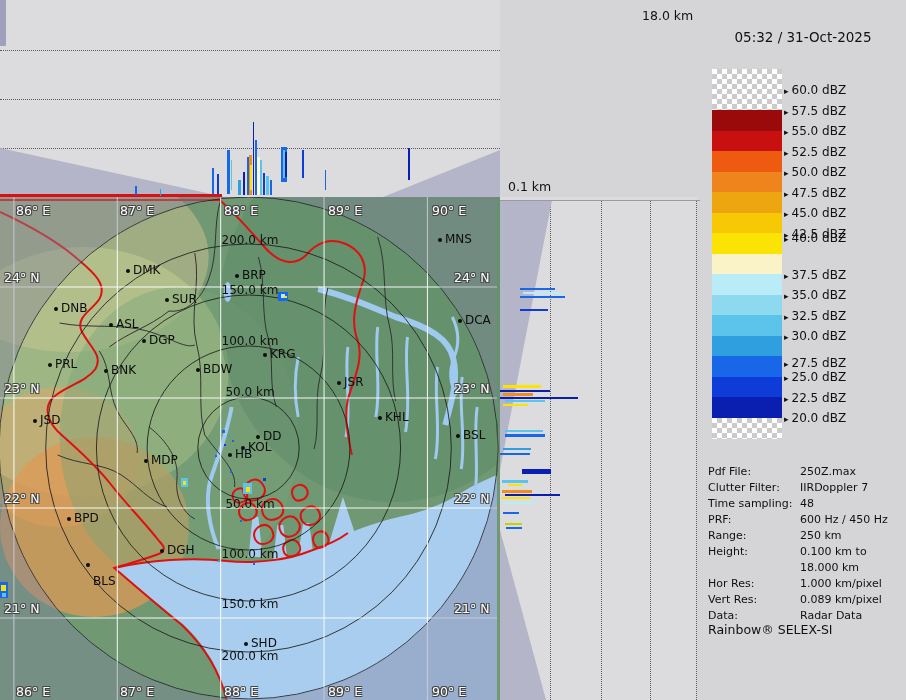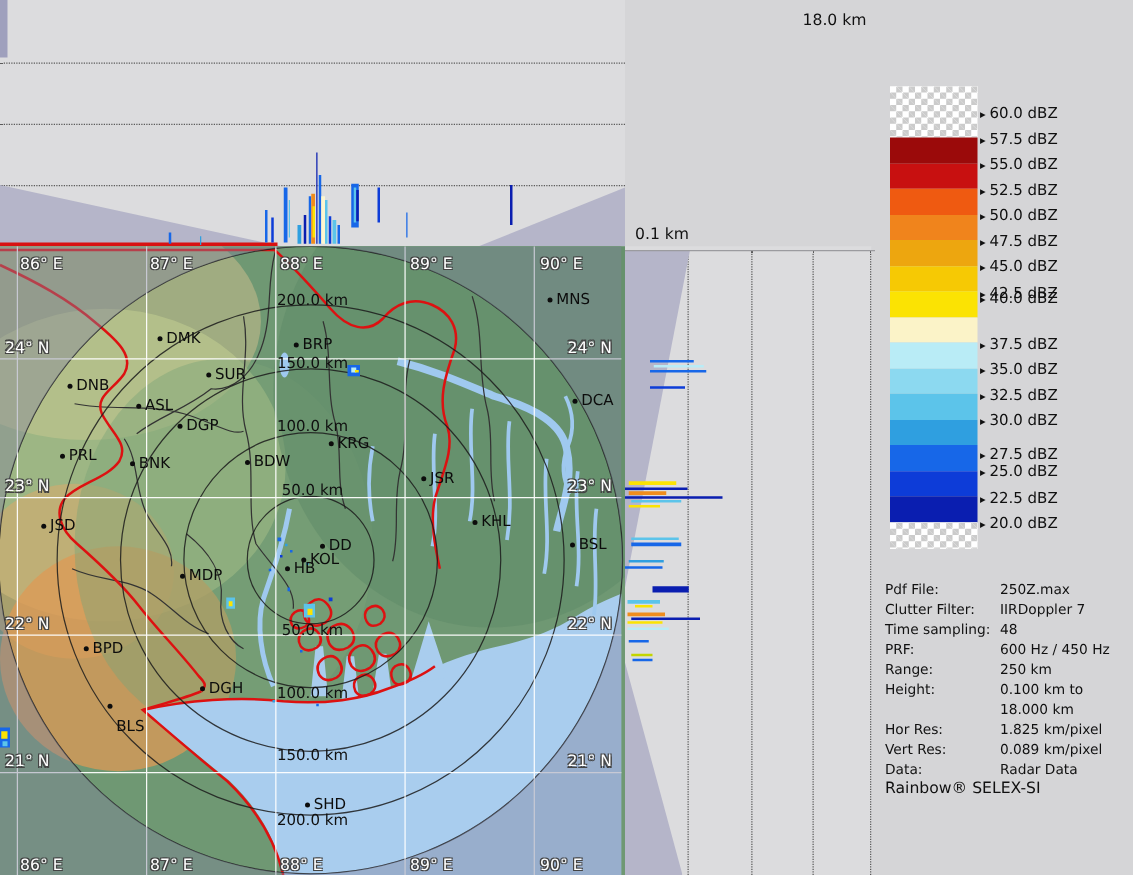--- a/index.html
+++ b/index.html
@@ -291,20 +291,21 @@
       <div class="echo" style="left: 2px; top: 300px; width: 28px; height: 2px; background: rgb(251, 227, 3);"></div>
       <div class="echo" style="left: 2px; top: 305px; width: 33px; height: 2px; background: rgb(185, 236, 246);"></div>
       <div class="echo" style="left: 3px; top: 315px; width: 16px; height: 2px; background: rgb(23, 103, 232);"></div>
       <div class="echo" style="left: 5px; top: 326px; width: 17px; height: 2px; background: rgb(195, 213, 0);"></div>
       <div class="echo" style="left: 6px; top: 330px; width: 16px; height: 2px; background: rgb(23, 103, 232);"></div>
     </div>
 </div>
 <div class="abs strip-topline"></div>
 
 <div class="abs legend-panel">
+  <div class="abs legend-title" style="top:29px">05:32 / 31-Oct-2025</div>
   <div id="legend-bar"></div>
   <div id="legend-labels"></div>
   <div id="meta-rows"></div>
   <div class="abs legend-footer" style="top:622px">Rainbow® SELEX-SI</div>
 <div class="abs legend-band checker" style="top: 69px; height: 41px;"></div>
     <div class="abs legend-band" style="top: 110px; height: 20.6px; background: rgb(155, 10, 10);"></div>
     <div class="abs legend-band" style="top: 130.53px; height: 20.6px; background: rgb(200, 16, 16);"></div>
     <div class="abs legend-band" style="top: 151.06px; height: 20.6px; background: rgb(239, 90, 17);"></div>
     <div class="abs legend-band" style="top: 171.59px; height: 20.6px; background: rgb(240, 132, 28);"></div>
     <div class="abs legend-band" style="top: 192.12px; height: 20.6px; background: rgb(237, 166, 15);"></div>
@@ -343,18 +344,18 @@
     <div class="meta-label" style="top: 497px;">Time sampling:</div>
     <div class="meta-value" style="top: 497px;">48</div>
     <div class="meta-label" style="top: 513px;">PRF:</div>
     <div class="meta-value" style="top: 513px;">600 Hz / 450 Hz</div>
     <div class="meta-label" style="top: 529px;">Range:</div>
     <div class="meta-value" style="top: 529px;">250 km</div>
     <div class="meta-label" style="top: 545px;">Height:</div>
     <div class="meta-value" style="top: 545px;">0.100 km to</div>
     <div class="meta-value" style="top: 561px;">18.000 km</div>
     <div class="meta-label" style="top: 577px;">Hor Res:</div>
-    <div class="meta-value" style="top: 577px;">1.825 km/pixel</div>
+    <div class="meta-value" style="top: 577px;">1.000 km/pixel</div>
     <div class="meta-label" style="top: 593px;">Vert Res:</div>
     <div class="meta-value" style="top: 593px;">0.089 km/pixel</div>
     <div class="meta-label" style="top: 609px;">Data:</div>
     <div class="meta-value" style="top: 609px;">Radar Data</div>
   </div>
 
 </body></html>

